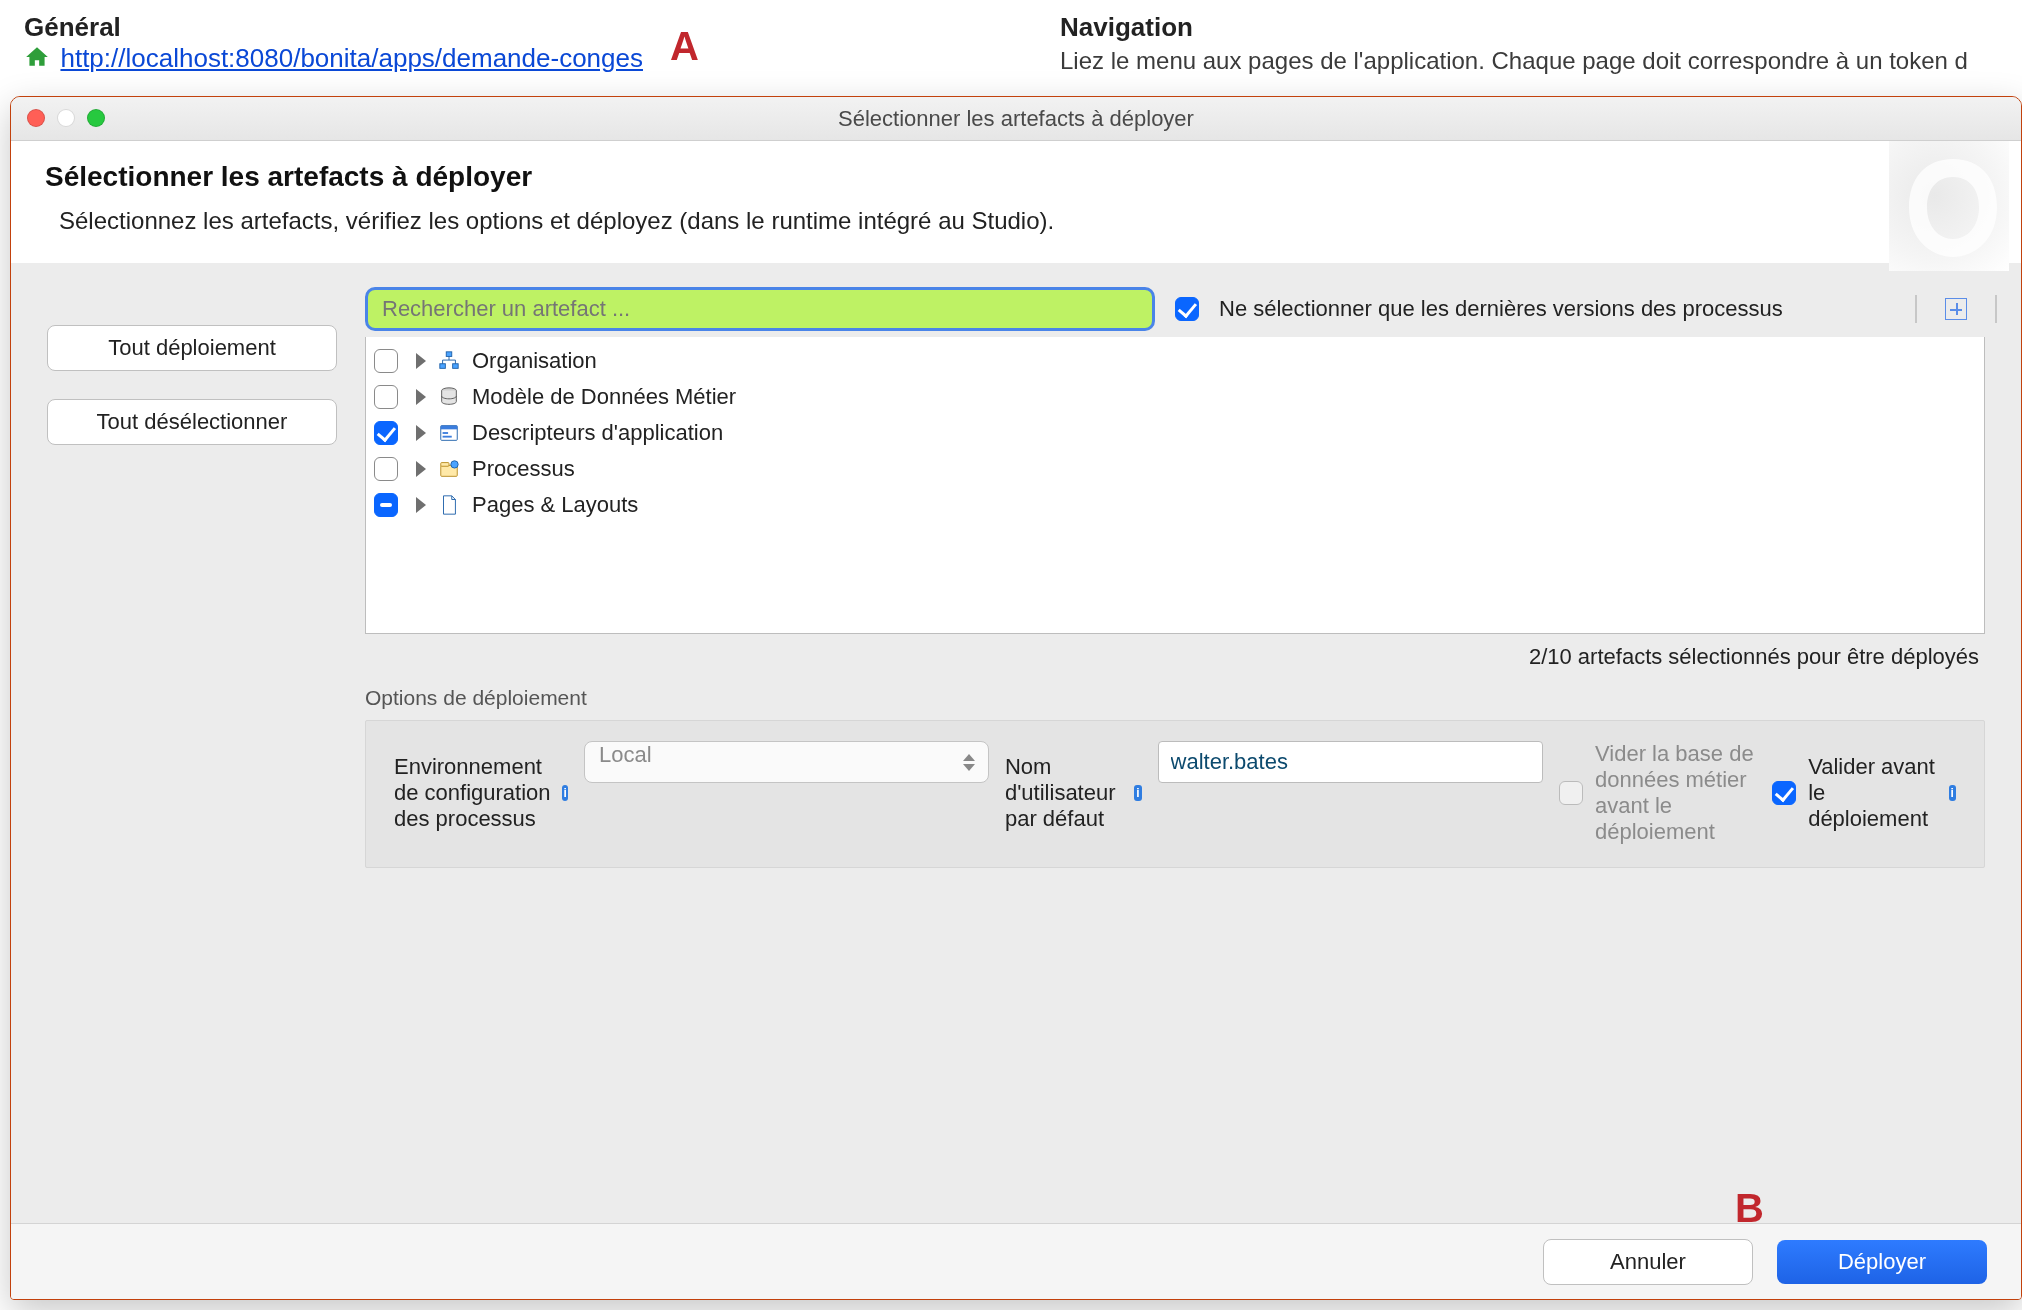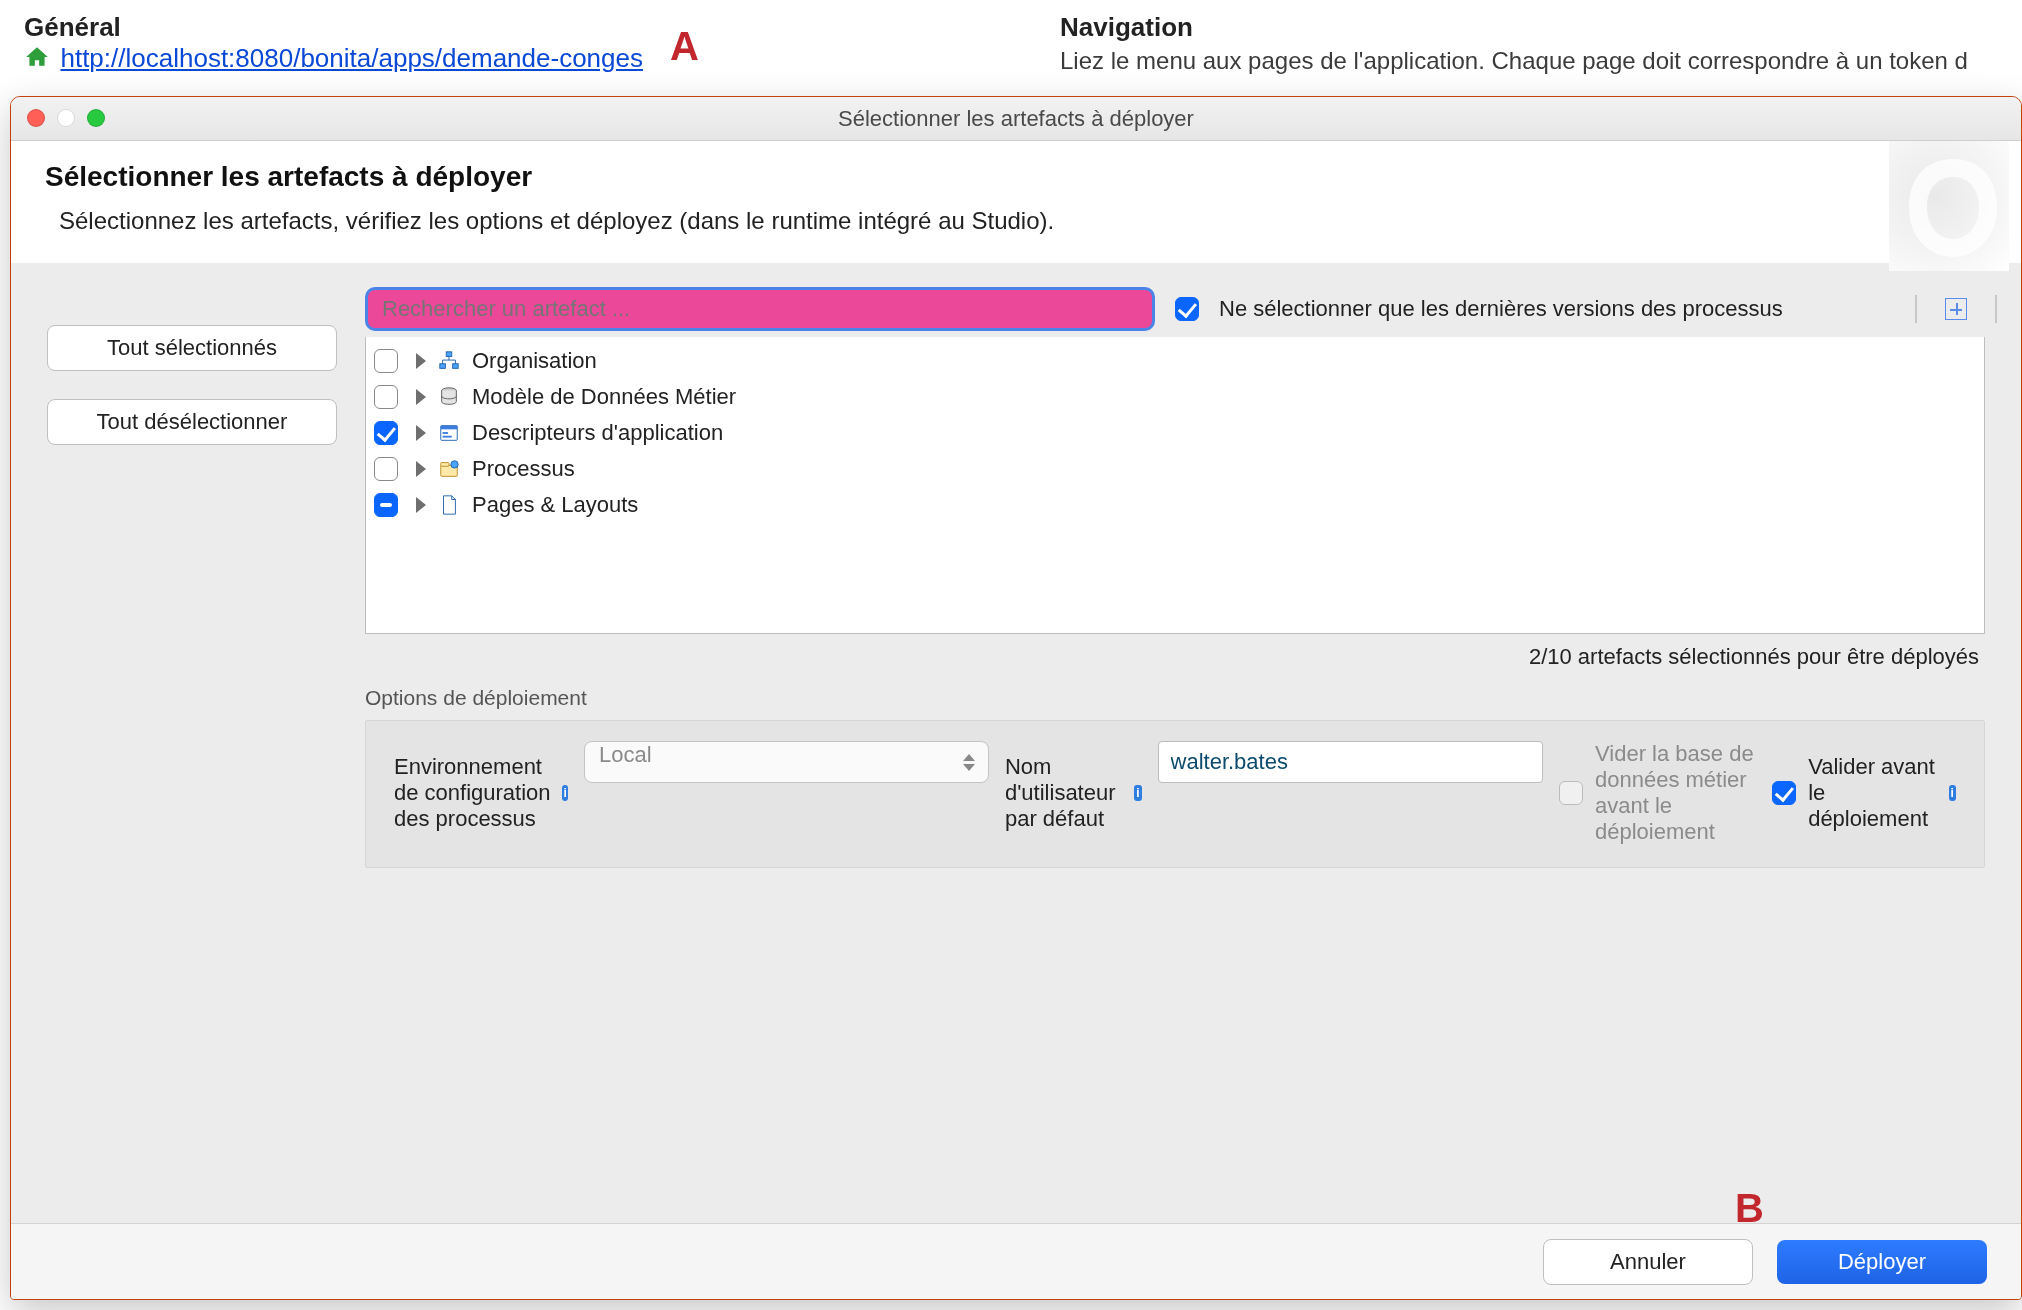--- a/index.html
+++ b/index.html
@@ -31,21 +31,21 @@
   .header-white .subtitle { font-size: 24px; color:#222; margin-top: 14px; margin-left: 14px; }
   .logo { position:absolute; right:12px; top:0; width:120px; height:130px; background: radial-gradient(circle at 38% 42%, #e9e9e9 0, #f5f5f5 60%, #ffffff 100%); }
   .logo svg { position:absolute; right:6px; top:10px; opacity:.85; }
 
   .body { position:relative; padding: 24px 6px 0 36px; }
   .side-btns { position:absolute; left: 36px; top: 62px; width: 290px; display:flex; flex-direction:column; gap:28px; }
   .btn { background:#fff; border:1px solid #c0c0c0; border-radius:8px; height:46px; font-size:22px; color:#222; cursor:pointer; }
 
   .tree-wrap { margin-left: 318px; margin-right: 10px; }
   .search-row { display:flex; align-items:center; gap:20px; }
-  .search { width: 790px; height:44px; border:3px solid #4a84e8; border-radius:10px; padding:0 14px; font-size:22px; color:#333; background:#ec4899; outline:none; }
+  .search { width: 790px; height:44px; border:3px solid #4a84e8; border-radius:10px; padding:0 14px; font-size:22px; color:#333; background:#bef264; outline:none; }
   .chk { width:24px; height:24px; border-radius:6px; border:1px solid #8a8a8a; display:inline-flex; align-items:center; justify-content:center; background:#fff; vertical-align:middle; cursor:pointer; flex: 0 0 auto; }
   .chk.on { background:#0a66ff; border-color:#0a66ff; }
   .chk.on::after { content:""; width:8px; height:14px; border:solid #fff; border-width:0 3px 3px 0; transform:rotate(40deg) translate(-1px,-1px);}
   .chk.mixed { background:#0a66ff; border-color:#0a66ff; }
   .chk.mixed::after { content:""; width:12px; height:4px; background:#fff; border-radius:2px; }
   .chk.disabled { opacity:.45; cursor:default; }
   .lbl21 { font-size:22px; color:#222; vertical-align:middle; }
   .expand-ico { width:22px; height:22px; border:1px solid #5b8de8; position:relative; display:inline-block; flex:0 0 auto; }
   .expand-ico::before, .expand-ico::after { content:""; position:absolute; background:#5b8de8; }
   .expand-ico::before { left:4px; right:4px; top:10px; height:2px; }
@@ -114,21 +114,21 @@
     <div class="logo">
       <svg width="100" height="110" viewBox="0 0 100 110">
           <path fill="#ffffff" stroke="#ffffff" stroke-width="0" d="M50 8c28 0 44 20 44 48 0 34-24 50-44 50S6 90 6 56C6 28 22 8 50 8zm0 18c-16 0-26 12-26 30 0 20 12 32 26 32s26-12 26-32c0-18-10-30-26-30z" opacity=".9"></path>
         </svg>
     </div>
   </div>
 
   <div class="body">
 
     <div class="side-btns">
-      <button class="btn">Tout sélectionnés</button>
+      <button class="btn">Tout déploiement</button>
       <button class="btn">Tout désélectionner</button>
     </div>
 
     <div class="tree-wrap">
       <div class="search-row">
         <input class="search" placeholder="Rechercher un artefact ..." style="">
         <span class="chk on"></span>
         <span class="lbl21">Ne sélectionner que les dernières versions des processus</span>
         <span style="flex:1"></span>
         <span class="divider-v"></span>

